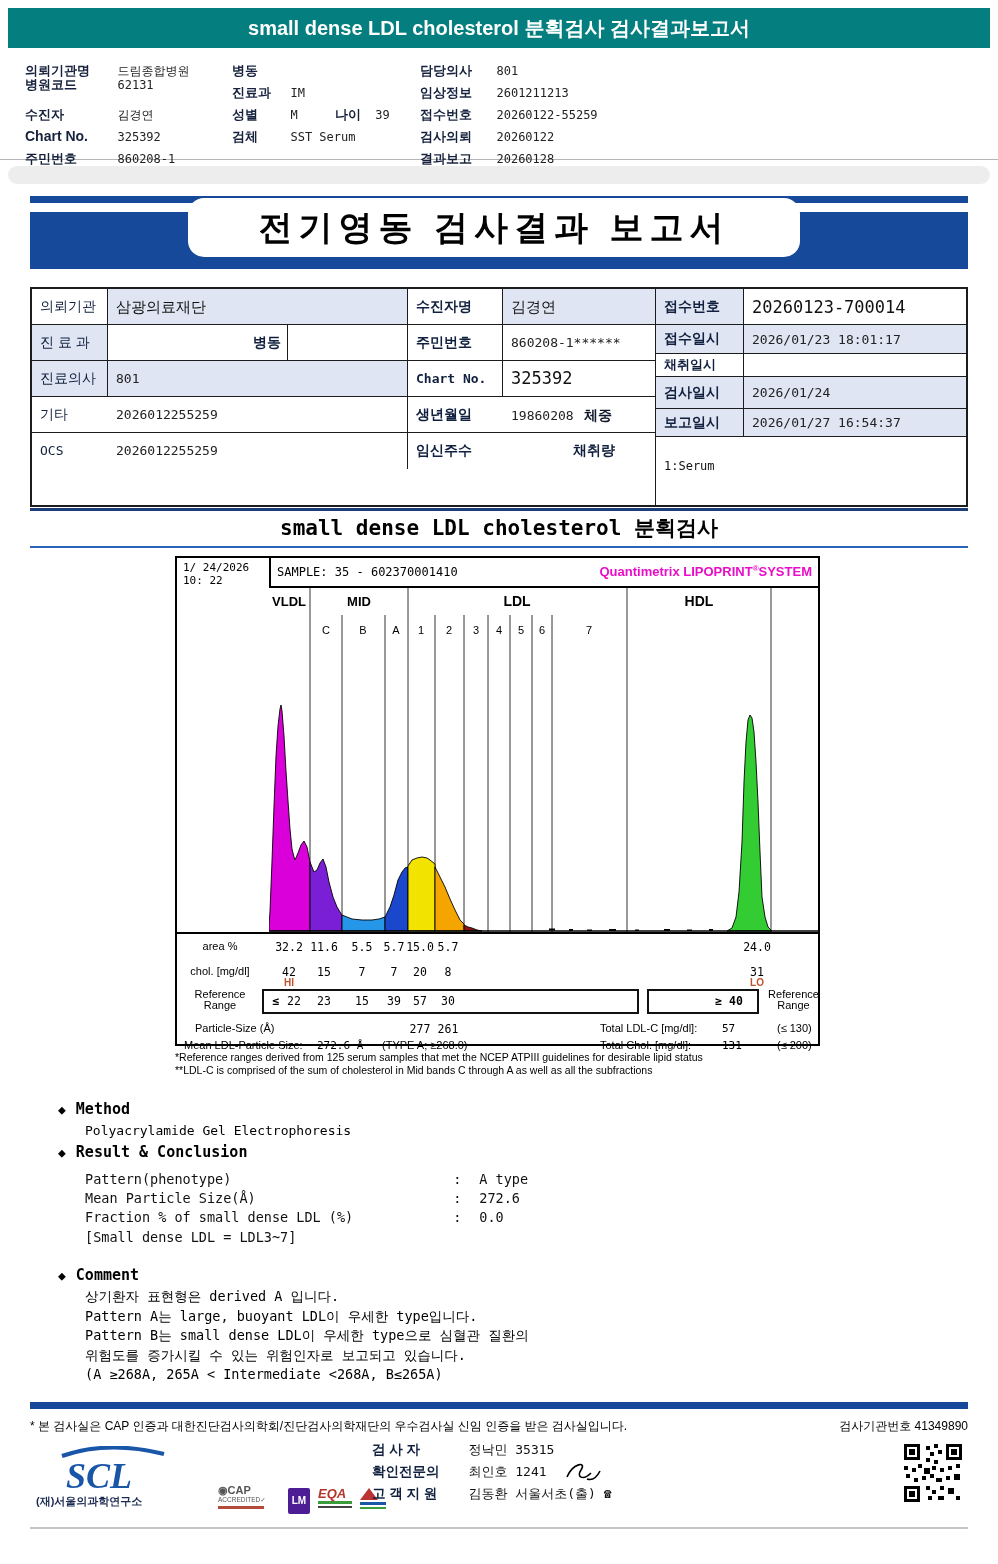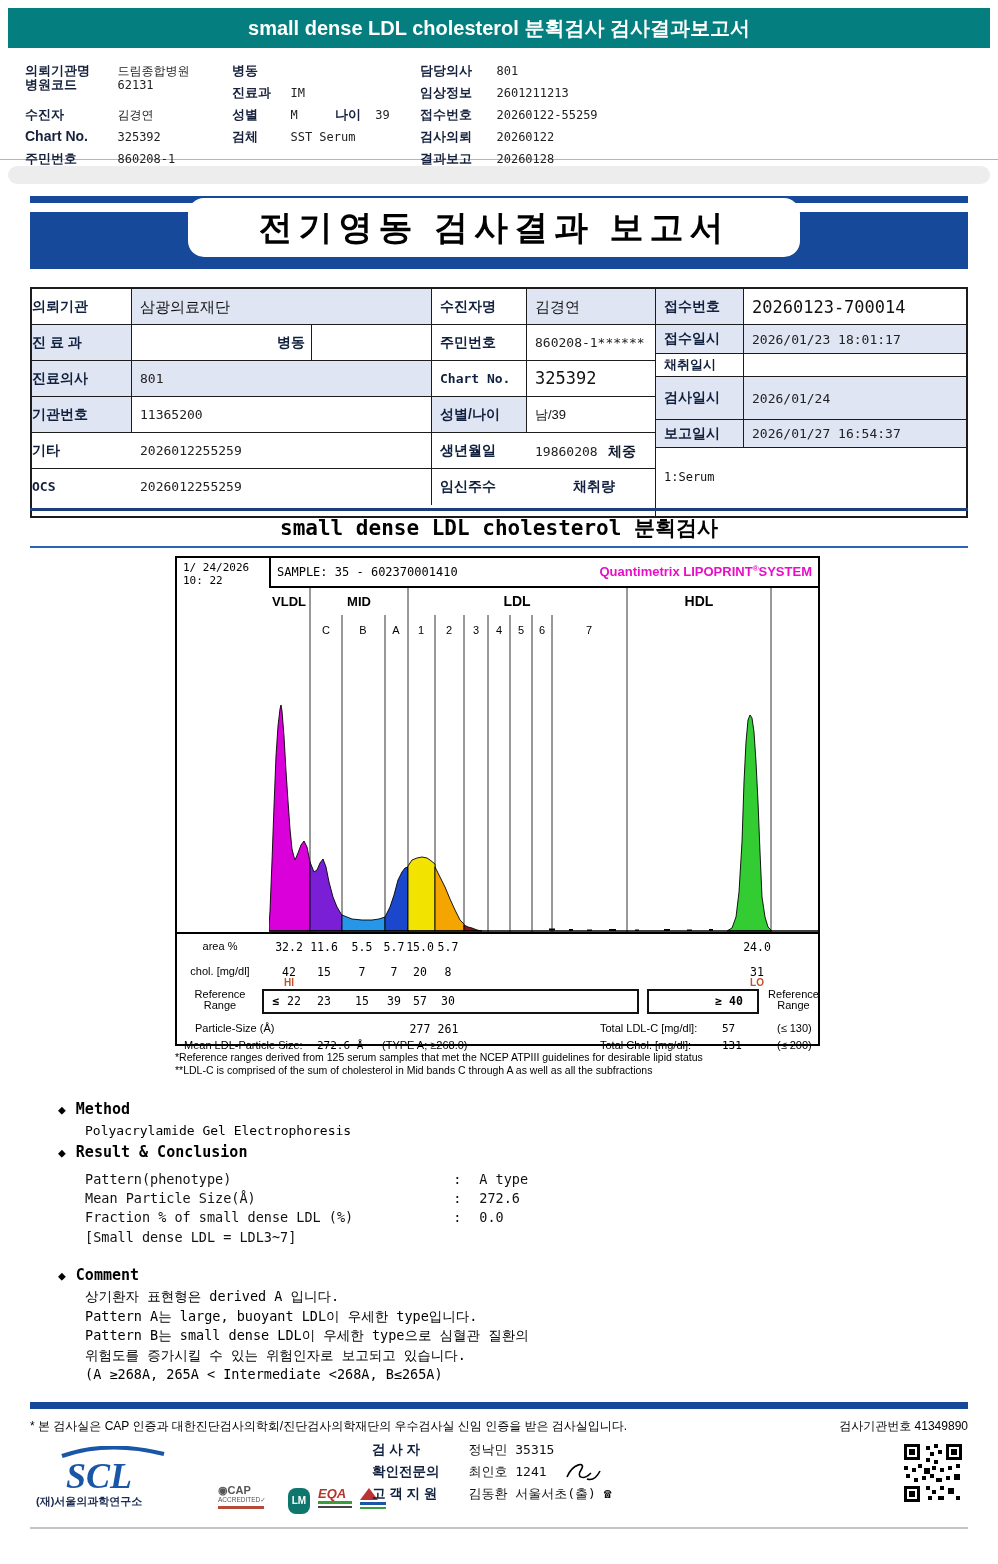--- a/index.html
+++ b/index.html
@@ -27,21 +27,21 @@
   .banner-title { position:absolute; top:198px; left:188px; width:612px; height:59px; line-height:59px;
                   text-align:center; font-size:34px; font-weight:bold; letter-spacing:6px; color:#000; }
 
   
   .itable { position:absolute; top:287px; left:30px; width:938px; border:2px solid #1c1c1c; display:flex; background:#fff; }
   .tg-left { width:624px; border-right:1px solid #1c1c1c; }
   .tg-right { flex:1; }
   .trow { display:flex; height:36px; border-bottom:1px solid #1c1c1c; }
   .trow:last-child { border-bottom:none; }
   .cell { overflow:hidden; white-space:nowrap; }
-  .cl { width:100px; font-weight:bold; font-size:14px; color:#10203e; padding-left:0; line-height:35px; }
+  .cl { width:76px; font-weight:normal; font-size:14px; color:#10203e; padding-left:8px; line-height:35px; }
   .cv1 { width:300px; padding-left:8px; line-height:35px; }
   .cl2 { width:95px; font-weight:bold; font-size:14px; color:#10203e; padding-left:8px; line-height:35px; }
   .cv2 { flex:1; padding-left:8px; line-height:35px; }
   .br { border-right:1px solid #1c1c1c; }
   .tint { background:#dfe5f2; }
   .fv { font-family:"DejaVu Sans Mono", monospace; font-size:13px; color:#222; }
   .fk { font-size:15px; color:#111; }
   .big { font-family:"DejaVu Sans Mono", monospace; font-size:17px; color:#111; }
   .rrow { display:flex; border-bottom:1px solid #1c1c1c; }
   .rl { width:88px; font-weight:bold; font-size:14px; color:#10203e; padding-left:8px; border-right:1px solid #1c1c1c; display:flex; align-items:center; }
@@ -82,21 +82,21 @@
   .acc-line { position:absolute; top:1418px; left:30px; width:938px; font-size:12px; color:#000; display:flex; justify-content:space-between; }
   .scl-sub { position:absolute; top:1494px; left:36px; font-size:11px; font-weight:bold; color:#1b2a50; }
   .sign-block { position:absolute; top:1438px; left:372px; }
   .sign-row { height:22px; line-height:22px; white-space:nowrap; }
   .sign-l { display:inline-block; width:92px; font-weight:bold; font-size:13.5px; color:#10203e; }
   .sign-v { font-family:"DejaVu Sans Mono", monospace; font-size:13px; color:#111; }
   .gray-rule { position:absolute; top:1527px; left:30px; width:938px; height:2px; background:#c4c4c4; }
   .doc-line { position:absolute; top:1536px; left:38px; width:930px; font-size:13px; color:#000; display:flex; justify-content:space-between; }
   .scl-it { font-family:"Liberation Serif", serif; font-style:italic; font-weight:bold; }
   .cap-logo { position:absolute; top:1486px; left:218px; color:#555; line-height:9px; }
-  .lm-logo { position:absolute; top:1488px; left:288px; width:22px; height:26px; background:#0f766e; border-radius:8px;
+  .lm-logo { position:absolute; top:1488px; left:288px; width:22px; height:26px; background:#4c1d95; border-radius:2px;
              color:#fff; font-weight:bold; font-size:10px; text-align:center; line-height:26px; }
   .eqa-logo { position:absolute; top:1488px; left:318px; font-style:italic; font-weight:bold; font-size:13px; color:#b5342c; line-height:11px; }
   .anab-logo { position:absolute; top:1488px; left:360px; }
 </style>
 </head>
 <body>
 
 <div class="page">
 
   <div class="teal-bar">
@@ -190,26 +190,20 @@
         <div class="cell cl2 br">주민번호</div>
         <div class="cell cv2 fv">860208-1******</div>
       </div>
       <div class="trow">
         <div class="cell cl br tint">진료의사</div>
         <div class="cell cv1 br tint fv">801</div>
         <div class="cell cl2 br mono" style="font-size:13px;">Chart No.</div>
         <div class="cell cv2 big">325392</div>
       </div>
       <div class="trow">
-        <div class="cell cl br tint">기관번호</div>
-        <div class="cell cv1 br fv">11365200</div>
-        <div class="cell cl2 br tint">성별/나이</div>
-        <div class="cell cv2 fk" style="font-size:13px;">남/39</div>
-      </div>
-      <div class="trow">
         <div class="cell cl">기타</div>
         <div class="cell cv1 br fv">2026012255259</div>
         <div class="cell cl2">생년월일</div>
         <div class="cell cv2">
           <span class="fv">19860208</span>
           <span style="font-weight:bold;font-size:14px;color:#0f172a;margin-left:6px;">체중</span>
         </div>
       </div>
       <div class="trow">
         <div class="cell cl mono" style="font-size:13px;">OCS</div>
@@ -224,21 +218,21 @@
         <div class="rv big">20260123-700014</div>
       </div>
       <div class="rrow" style="height:29px;">
         <div class="rl tint">접수일시</div>
         <div class="rv tint fv">2026/01/23 18:01:17</div>
       </div>
       <div class="rrow" style="height:23px;">
         <div class="rl" style="font-size:13px;">채취일시</div>
         <div class="rv fv"></div>
       </div>
-      <div class="rrow" style="height:43px;">
+      <div class="rrow" style="height:32px;">
         <div class="rl tint">검사일시</div>
         <div class="rv tint fv">2026/01/24</div>
       </div>
       <div class="rrow" style="height:28px;">
         <div class="rl tint">보고일시</div>
         <div class="rv tint fv">2026/01/27 16:54:37</div>
       </div>
       <div class="rrow" style="height:68px;border-bottom:none;align-items:flex-start;">
         <div class="rv mono" style="font-size:12px;padding-top:22px;border-right:none;">1:Serum</div>
       </div>

